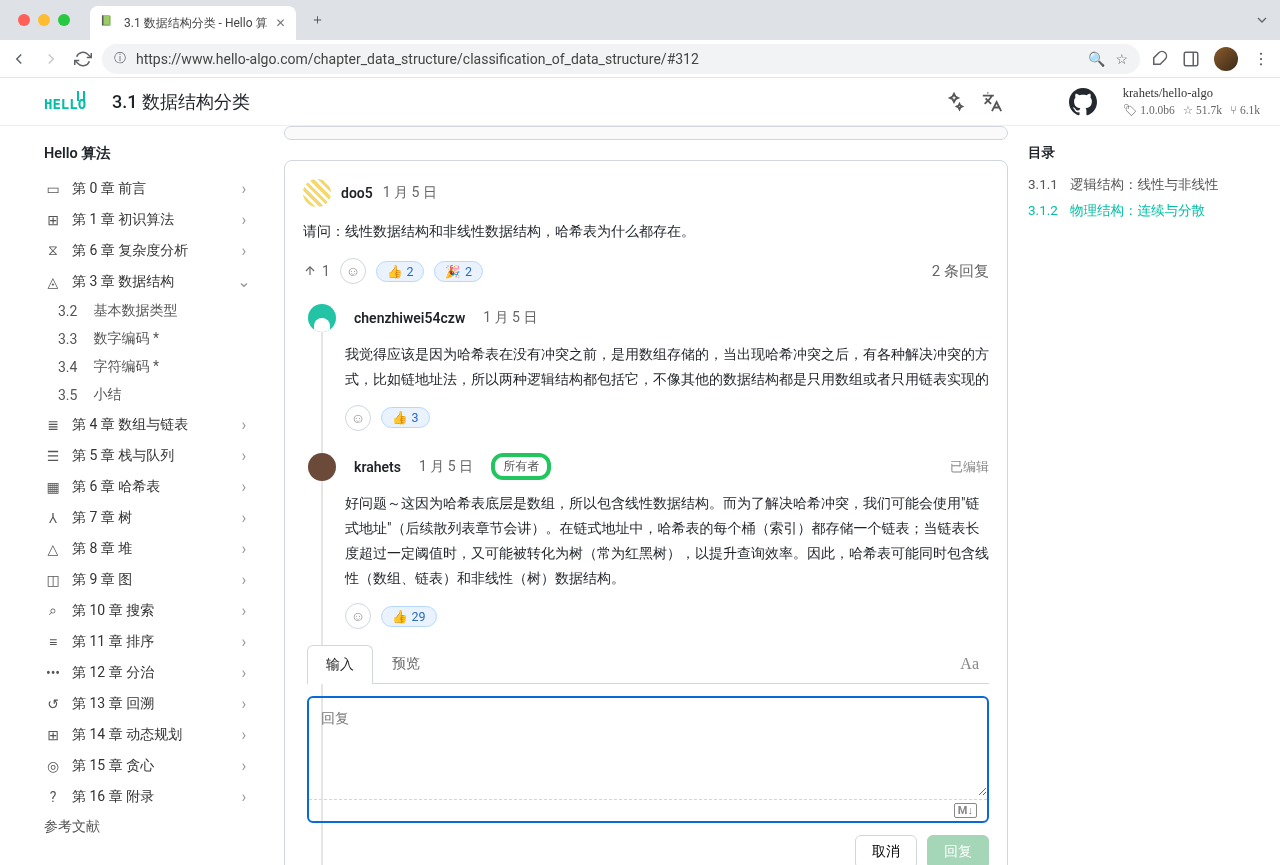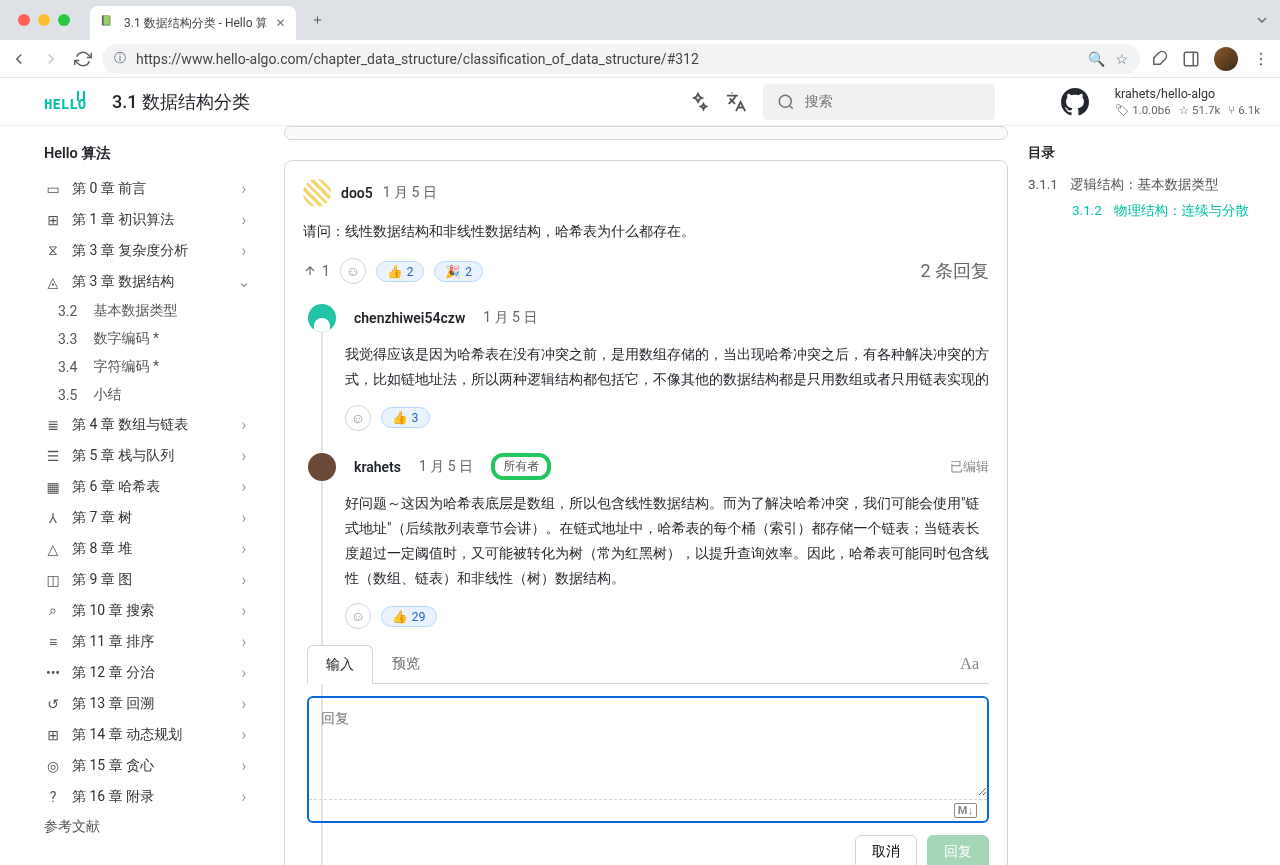--- a/index.html
+++ b/index.html
@@ -24,21 +24,21 @@
 .right-icons { display: flex; gap: 14px; color: #5f6368; align-items: center; }
 .avatar-img { width: 24px; height: 24px; border-radius: 50%; background: linear-gradient(135deg,#8b5a2b,#3b2a1a); }
 
 
 .app-header { height: 48px; border-bottom: 1px solid #eee; display: flex; align-items: center; padding: 0 20px 0 44px; gap: 20px; }
 .logo { color: #00bfa5; font-weight: bold; font-family: monospace; font-size: 18px; }
 .page-title-h { font-size: 18px; font-weight: 500; }
 .header-right { margin-left: auto; display: flex; align-items: center; gap: 16px; }
 .hdr-icon { width: 22px; height: 22px; color: #555; }
 .search-box { background: #eff1f2; border-radius: 4px; height: 36px; width: 232px; display: flex; align-items: center; padding: 0 14px; gap: 10px; color: #777; }
-.repo-link { display: flex; gap: 26px; align-items: center; margin-left: 50px; font-size: 12.5px; color: #333; }
+.repo-link { display: flex; gap: 26px; align-items: center; margin-left: 50px; font-size: 12.5px; color: #333; font-family: Liberation Serif, serif; }
 .gh-icon { width: 28px; height: 28px; }
 .repo-meta { display: flex; gap: 8px; color: #666; font-size: 11.5px; margin-top: 2px; }
 .repo-meta span { display: flex; gap: 3px; align-items: center; }
 
 
 .layout { display: flex; height: calc(865px - 40px - 38px - 48px); }
 .sidebar { width: 264px; padding: 18px 12px 12px 44px; overflow-y: auto; font-size: 14px; }
 .sidebar-title { font-weight: 600; margin-bottom: 10px; font-size: 14.5px; }
 .nav-item { display: flex; align-items: center; gap: 10px; padding: 6px 0; color: #333; cursor: pointer; }
 .nav-item .chev { margin-left: auto; color: #999; font-size: 16px; width: 16px; text-align: center; }
@@ -46,40 +46,40 @@
 .sub-nav { padding-left: 14px; }
 .sub-nav .nav-item { color: #555; padding: 5px 0; }
 .sub-nav .nav-item.active { color: #00bfa5; }
 .sub-nav .num { margin-right: 6px; }
 .ref-link { padding: 6px 0; color: #555; }
 
 .main { flex: 1; padding: 0 20px 20px; overflow-y: auto; }
 .toc { width: 252px; padding: 18px 20px 2px 0; font-size: 13.5px; }
 .toc-title { font-weight: 600; margin-bottom: 10px; }
 .toc-item { padding: 4px 0; color: #555; display: flex; gap: 12px; }
-.toc-item.active { color: #00bfa5; margin-left: 44px; }
+.toc-item.active { color: #00bfa5; }
 
 
 .comment-card { border: 1px solid #d0d7de; border-radius: 8px; padding: 18px 18px 10px; background: #fff; }
 .prev-card-bottom { border: 1px solid #d0d7de; border-radius: 8px; background: #fafafa; height: 14px; margin-bottom: 20px; }
 .comment-hdr { display: flex; align-items: center; gap: 10px; margin-bottom: 12px; }
 .comment-avatar { width: 28px; height: 28px; border-radius: 50%; }
 .av1 { background: repeating-linear-gradient(45deg,#f5d76e,#f5d76e 3px,#fff 3px,#fff 6px); }
 .av2 { width:28px; height:28px; border-radius:50%; position:relative; overflow:hidden; }
 .av2::before{content:""; position:absolute; inset:0; background:#22c4a5;}
 .av2::after{content:""; position:absolute; left:6px; right:6px; bottom:0; height:14px; background:#fff; border-radius:8px 8px 0 0;}
 .av3 { background: #6b4a3a; }
 .comment-author { font-weight: 600; }
 .comment-date { color: #666; }
 .comment-body { line-height: 1.8; margin-bottom: 14px; margin-top: 8px; }
 .comment-actions { display: flex; align-items: center; gap: 10px; }
 .upvote { display: flex; align-items: center; gap: 5px; color: #666; }
 .emoji-btn { width: 26px; height: 26px; border: 1px solid #d0d7de; border-radius: 50%; display: flex; align-items: center; justify-content: center; color: #888; font-size: 14px; }
 .reaction { border: 1px solid #b6d8ff; background: #eaf2fd; border-radius: 14px; padding: 2px 10px; font-size: 12.5px; color: #2a6bbf; display: flex; gap: 4px; align-items: center; }
-.reply-count { margin-left: auto; color: #666; font-size: 18px; }
+.reply-count { margin-left: auto; color: #666; font-size: 15px; }
 
 .replies { margin-left: 18px; border-left: 2px solid #e5e5e5; padding-left: 0; margin-top: 20px; }
 .reply-item { padding-left: 0; margin-bottom: 22px; position: relative; }
 .reply-item .reply-hdr { display: flex; align-items: center; gap: 18px; margin-left: -15px; margin-bottom: 10px; }
 .reply-body { line-height: 1.8; margin-bottom: 12px; margin-left: 22px; }
 .reply-actions { display: flex; gap: 10px; align-items: center; margin-left: 22px; }
 .owner-badge { border: 4px solid #22c55e; border-radius: 12px; padding: 1px 8px; font-size: 12px; color: #555; }
 .edited { margin-left: auto; color: #888; font-size: 13px; }
 
 .reply-editor { margin-top: 15px; margin-left: -16px; }
@@ -180,27 +180,20 @@
         <svg class="hdr-icon" viewBox="0 0 24 24" fill="none" stroke="currentColor" stroke-width="2">
           <path d="M12 3l1.5 3 3 1.5-3 1.5L12 12l-1.5-3-3-1.5 3-1.5z"></path>
           <path d="M18 14l1 2 2 1-2 1-1 2-1-2-2-1 2-1z"></path>
         </svg>
       </span>
     <span>
         <svg class="hdr-icon" viewBox="0 0 24 24" fill="none" stroke="currentColor" stroke-width="2">
           <path d="M5 8l6 6M4 14l6-6 2-3M2 5h12M7 2h1M22 22l-5-10-5 10M14 18h6"></path>
         </svg>
       </span>
-    <div class="search-box">
-      <svg width="18" height="18" viewBox="0 0 24 24" fill="none" stroke="#777" stroke-width="2">
-          <circle cx="11" cy="11" r="8"></circle>
-          <line x1="21" y1="21" x2="16.65" y2="16.65"></line>
-        </svg>
-      <span>搜索</span>
-    </div>
     <div class="repo-link">
       <svg class="gh-icon" viewBox="0 0 24 24" fill="#24292f">
           <path d="M12 0C5.37 0 0 5.37 0 12c0 5.3 3.438 9.8 8.205 11.385.6.113.82-.258.82-.577 0-.285-.01-1.04-.015-2.04-3.338.724-4.042-1.61-4.042-1.61-.546-1.385-1.335-1.755-1.335-1.755-1.087-.744.084-.729.084-.729 1.205.084 1.838 1.236 1.838 1.236 1.07 1.835 2.809 1.305 3.495.998.108-.776.417-1.305.76-1.605-2.665-.3-5.466-1.332-5.466-5.93 0-1.31.465-2.38 1.235-3.22-.135-.303-.54-1.523.105-3.176 0 0 1.005-.322 3.3 1.23.96-.267 1.98-.399 3-.405 1.02.006 2.04.138 3 .405 2.28-1.552 3.285-1.23 3.285-1.23.645 1.653.24 2.873.12 3.176.765.84 1.23 1.91 1.23 3.22 0 4.61-2.805 5.625-5.475 5.92.42.36.81 1.096.81 2.22 0 1.606-.015 2.896-.015 3.286 0 .315.21.69.825.57C20.565 21.795 24 17.295 24 12c0-6.63-5.37-12-12-12z"></path>
         </svg>
       <div>
         <div>krahets/hello-algo</div>
         <div class="repo-meta">
           <span>🏷 <span>1.0.0b6</span></span>
           <span>☆ <span>51.7k</span></span>
           <span>⑂ <span>6.1k</span></span>
@@ -220,21 +213,21 @@
           <span>第 0 章   前言</span>
           <span class="chev">›</span>
         </div>
         <div class="nav-item">
           <span class="mi">⊞</span>
           <span>第 1 章   初识算法</span>
           <span class="chev">›</span>
         </div>
         <div class="nav-item">
           <span class="mi">⧖</span>
-          <span>第 3 章   复杂度分析</span>
+          <span>第 6 章   复杂度分析</span>
           <span class="chev">›</span>
         </div>
         <div class="nav-item">
           <span class="mi">◬</span>
           <span>第 3 章   数据结构</span>
           <span class="chev">⌄</span>
         </div>
         <div class="sub-nav">
           <div class="nav-item">
             <span class="num">3.2</span>
@@ -404,21 +397,21 @@
         </div>
       </div>
     </div>
   </div>
 
   <div class="toc">
     <div class="toc-title">目录</div>
     <div id="toc-list">
         <div class="toc-item">
           <span>3.1.1</span>
-          <span>逻辑结构：基本数据类型</span>
+          <span>逻辑结构：线性与非线性</span>
         </div>
         <div class="toc-item active">
           <span>3.1.2</span>
           <span>物理结构：连续与分散</span>
         </div>
       </div>
   </div>
 </div>
 
 </body></html>

